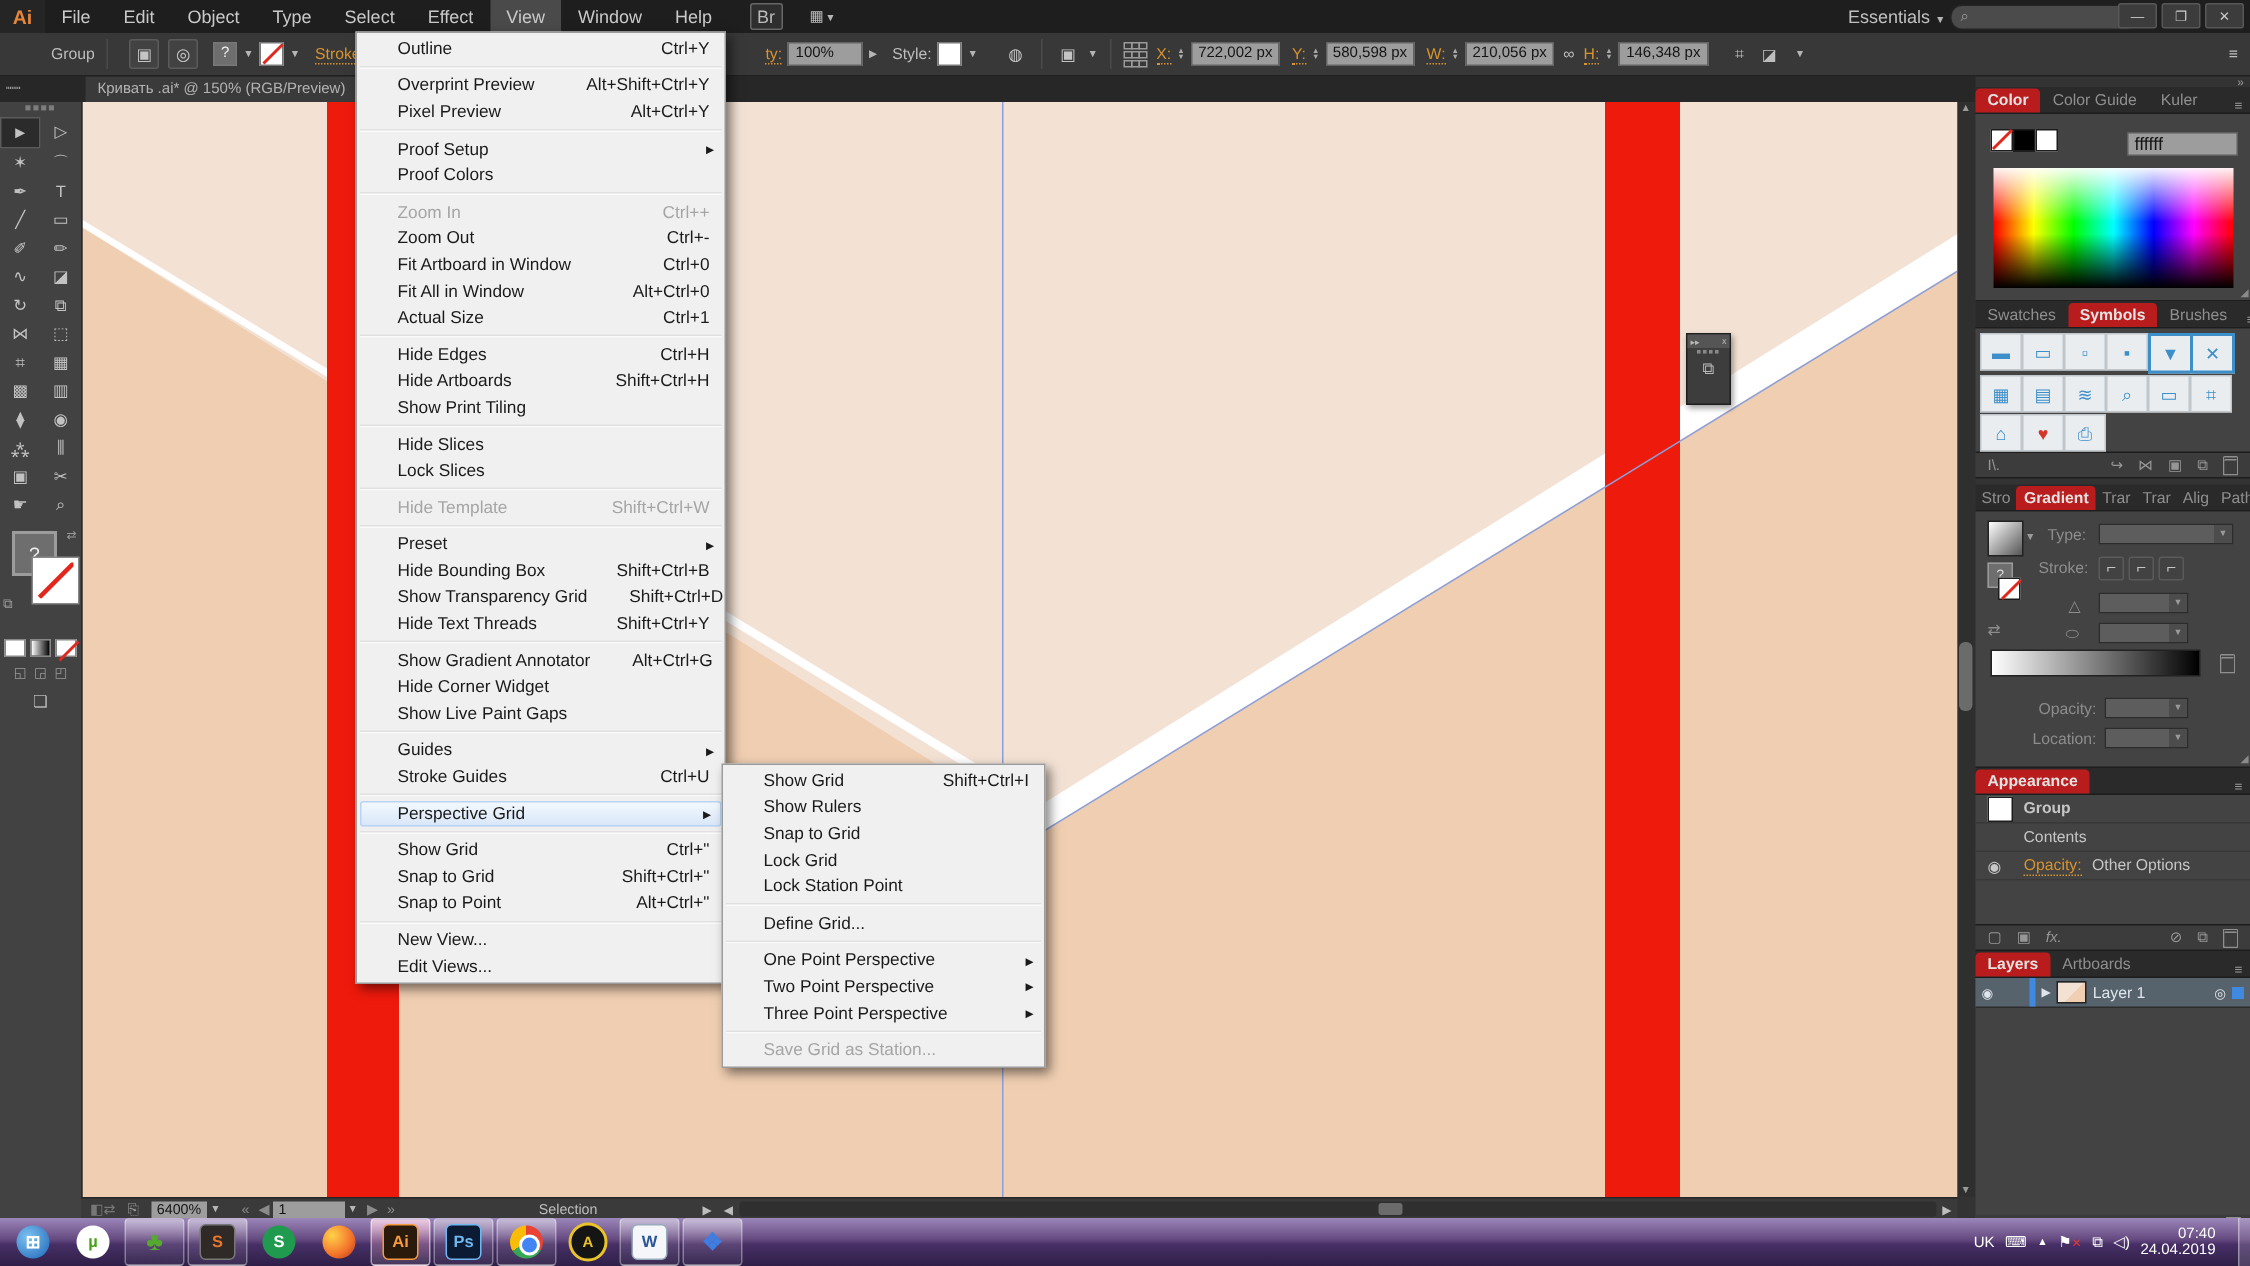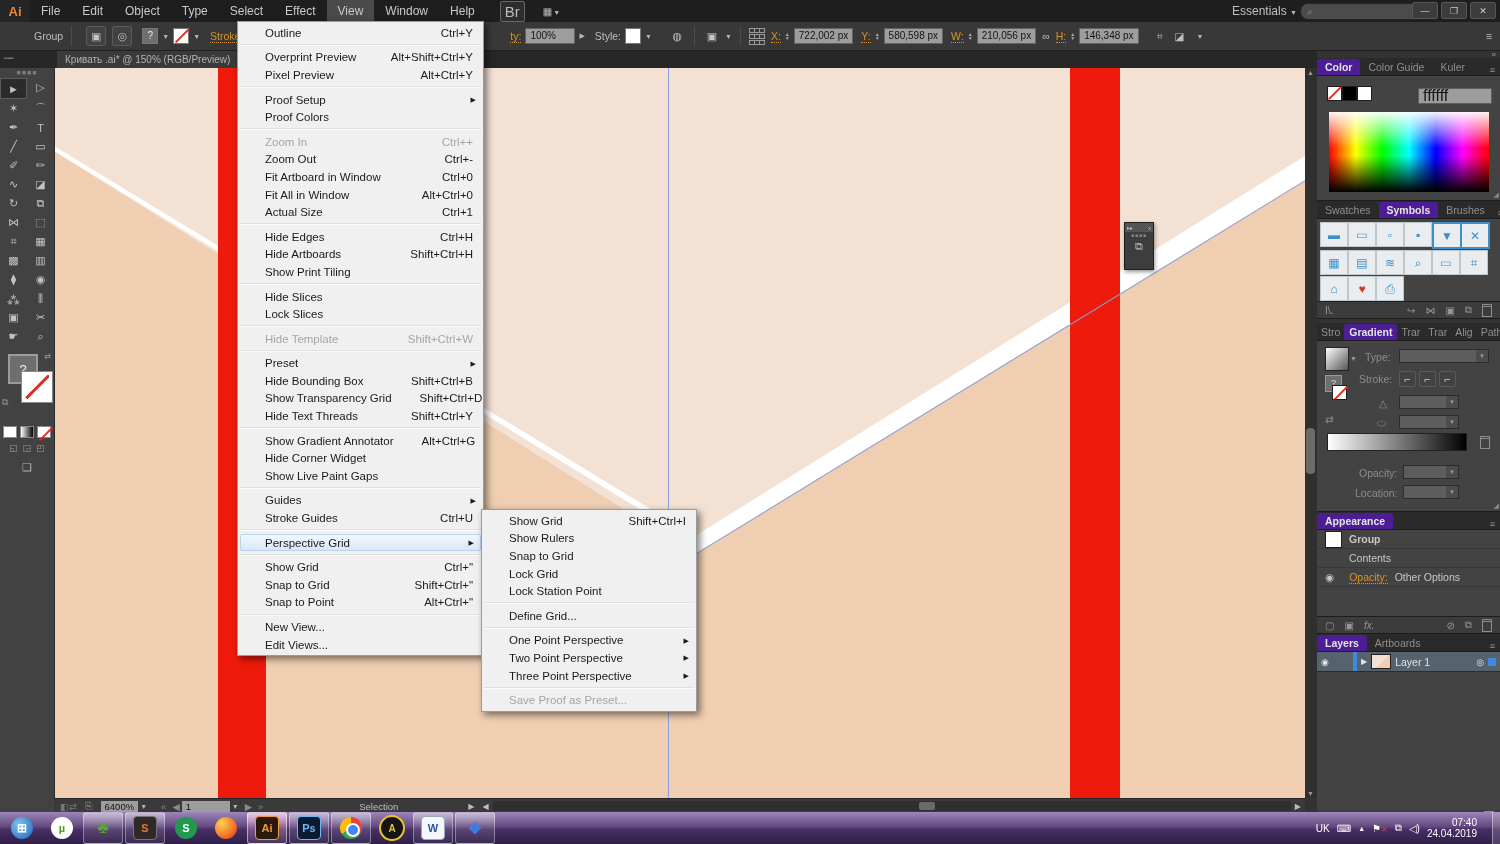--- a/index.html
+++ b/index.html
@@ -5,21 +5,21 @@
   html,body{margin:0;padding:0;background:#222}
   .app{position:relative;width:1500px;height:844px;overflow:hidden;background:#333;
        font-family:Liberation Sans, sans-serif;-webkit-font-smoothing:antialiased}
   
   .menubar{position:absolute;top:0;left:0;width:1500px;height:22px;background:#1e1e1e;
            display:flex;align-items:center;color:#c9c9c9;font-size:12px;z-index:40}
   .ailogo{width:30px;height:22px;color:#e8873b;font-weight:bold;font-size:13px;
           display:flex;align-items:center;justify-content:center;background:#252525}
   .mtop{padding:0 11px;height:22px;line-height:22px;cursor:default}
   .mtop.active{background:#4a4a4a}
-  .brbtn{margin-left:14px;border:1px solid #666;background:#2e2e2e;color:#bbb;font-size:15px;
+  .brbtn{margin-left:14px;border:1px solid #666;background:#2e2e2e;color:#bbb;font-size:12px;
          padding:1px 4px;border-radius:2px}
   .arrbtn{margin-left:18px;color:#bbb;font-size:10px;letter-spacing:1px}
   .wsp{position:absolute;left:1232px;color:#c0c0c0}
   .search{position:absolute;left:1300px;top:3px;width:118px;height:15px;background:#4b4b4b;
           border:1px solid #242424;border-radius:8px;color:#999;font-size:10px;padding-left:6px;line-height:15px}
   .winbtns{position:absolute;right:4px;top:2px;display:flex;gap:3px}
   .winbtn{width:24px;height:15px;background:#3c3c3c;border:1px solid #575757;color:#ccc;
           font-size:9px;display:flex;align-items:center;justify-content:center;border-radius:2px}
   
   .controlbar{position:absolute;top:22px;left:0;width:1500px;height:28px;background:#383838;
@@ -89,30 +89,30 @@
   .msep{height:1px;background:#e0e0e0;border-bottom:1px solid #fbfbfb;margin:2.5px 2px}
   
   .vscroll{position:absolute;left:1305px;top:68px;width:12px;height:730px;background:#2f2f2f;z-index:4}
   .vthumb{position:absolute;left:1px;top:360px;width:9px;height:46px;background:#6b6b6b;border-radius:4px}
   .varr{position:absolute;left:2px;color:#999;font-size:7px}
   
   .dock{position:absolute;left:1317px;top:50px;width:183px;height:762px;background:#333;z-index:5;
         color:#c6c6c6;font-size:10.5px}
   .ptabs{height:17px;background:#2a2a2a;display:flex;align-items:flex-end;border-bottom:1px solid #1d1d1d}
   .ptab{padding:2px 8px;color:#8f8f8f;font-size:10.5px}
-  .ptab.on{background:#4c1d95;color:#e3e3e3;font-weight:bold;border-radius:3px 3px 0 0}
+  .ptab.on{background:#b91c1c;color:#e3e3e3;font-weight:bold;border-radius:3px 3px 0 0}
   .pmenu{margin-left:auto;color:#9a9a9a;font-size:9px;padding:0 5px}
   .pbody{background:#434343;border-bottom:1px solid #1d1d1d;position:relative}
   .grip{position:absolute;right:1px;bottom:1px;color:#8a8a8a;font-size:7px}
   .spectrum{position:absolute;left:12px;top:36px;width:160px;height:80px;
      background:linear-gradient(to bottom,rgba(255,255,255,.95),rgba(255,255,255,0) 45%,rgba(0,0,0,0) 55%,#000),
      linear-gradient(to right,#f00,#ff0,#0f0,#0ff,#00f,#f0f,#f00)}
   .csw{width:13px;height:13px;border:1px solid #1d1d1d;display:inline-block;vertical-align:middle}
   .hexbox{position:absolute;right:8px;top:12px;width:64px;height:14px;background:#9d9d9d;
-     border:1px solid #5e5e5e;color:#161616;font-size:16px;padding:0 4px;line-height:14px}
+     border:1px solid #5e5e5e;color:#161616;font-size:12px;padding:0 4px;line-height:14px}
   .symgrid{display:grid;grid-template-columns:repeat(6,27px);grid-gap:1px;padding:3px 2px 2px 3px}
   .symtile{width:26px;height:23px;background:#e9edf0;display:flex;align-items:center;justify-content:center;
      color:#3d8fc9;font-size:12px;border:1px solid #bfc6cc}
   .pfoot{height:16px;display:flex;align-items:center;gap:10px;padding:0 8px;color:#969696;font-size:10px;
      background:#3c3c3c;border-bottom:1px solid #1d1d1d}
   .glab{color:#8d8d8d}
   .gfield{background:#5d5d5d;border:1px solid #2c2c2c;height:12px;display:inline-flex;align-items:center}
   .gfield .dd{margin-left:auto;width:12px;height:12px;background:#4c4c4c;color:#9a9a9a;font-size:6px;
      display:flex;align-items:center;justify-content:center}
   .gradbar{position:absolute;left:10px;top:92px;width:138px;height:16px;border:1px solid #222;
@@ -687,21 +687,21 @@
     <div class="mi">
         <span>Two Point Perspective</span>
         <span class="subarr">▶</span>
       </div>
     <div class="mi">
         <span>Three Point Perspective</span>
         <span class="subarr">▶</span>
       </div>
     <div class="msep"></div>
     <div class="mi dis">
-        <span>Save Proof as Preset...</span>
+        <span>Save Grid as Station...</span>
       </div>
   </div>
 
   <div class="taskbar">
     <div class="tbicons">
       <div class="tbi">
         <div class="appic" style="background:radial-gradient(circle at 35% 35%,#7ec2f0,#1c65b8);border-radius:50%;color:#fff;font-size:12px">⊞</div>
       </div>
       <div class="tbi">
         <div class="appic" style="background:#fff;border-radius:50%;color:#46a317">µ</div>

